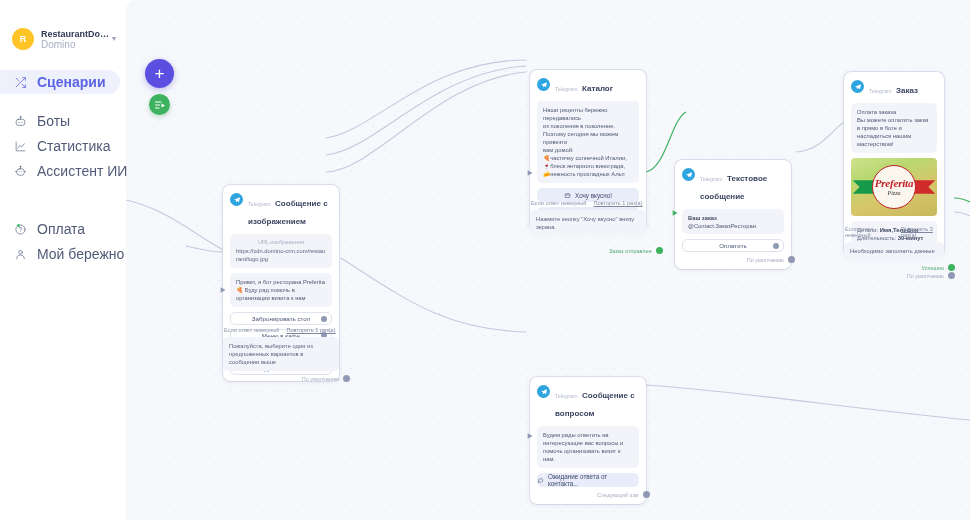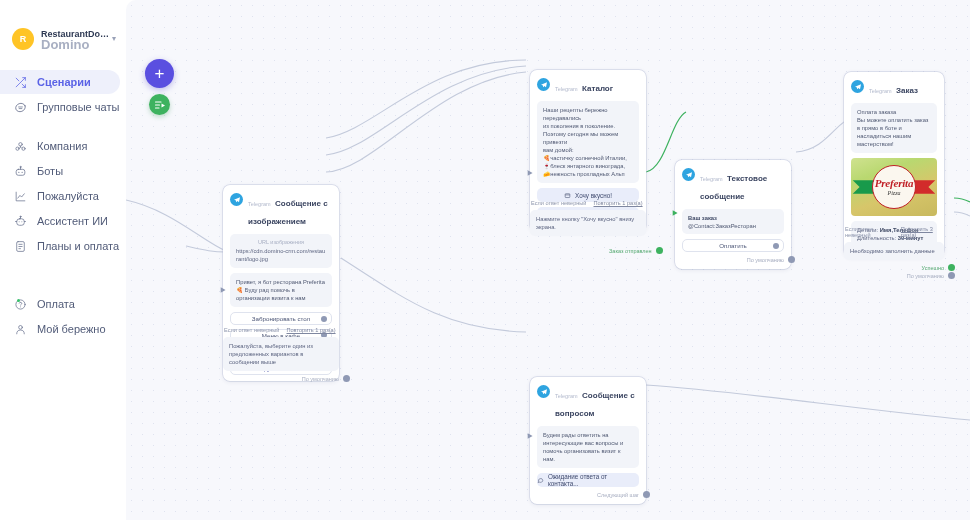--- a/index.html
+++ b/index.html
@@ -32,39 +32,39 @@
     color: #fff; font-size: 9px; font-weight: 700;
     display: flex; align-items: center; justify-content: center;
     flex: 0 0 22px;
   }
   .acct-text { margin-left: 7px; overflow: hidden; flex: 1 1 auto; }
   .acct-name {
     font-size: 9px; color: #2f3a54; font-weight: 600;
     white-space: nowrap; overflow: hidden; text-overflow: ellipsis;
     line-height: 11px;
   }
-  .acct-sub { font-size: 13px; color: #a8afc2; line-height: 10px; font-weight: bold; }
+  .acct-sub { font-size: 10px; color: #a8afc2; line-height: 10px; }
   .chev { margin-left: 2px; color:#9aa2b8; font-size:8px; line-height:8px; }
 
   .nav-group { margin-bottom: 0; }
   .nav-item {
     display: flex; align-items: center;
     height: 24px;
     padding-left: 13px;
     margin: 1px 6px 1px 0;
     border-radius: 0 12px 12px 0;
     cursor: pointer;
     color: #5b6480;
   }
   .nav-item.active { background: #eef0fb; }
   .nav-item.active .nav-label { color: #5b63e6; font-weight: 600; }
   .nav-item.active .nav-ic svg { stroke: #5b63e6; }
   .nav-ic { width: 15px; height: 15px; flex: 0 0 15px; display:flex; align-items:center; justify-content:center; }
   .nav-ic svg { width: 13px; height: 13px; stroke: #6b7490; fill: none; stroke-width: 1.4; stroke-linecap: round; stroke-linejoin: round; }
-  .nav-label { font-size: 11px; margin-left: 9px; color: #515b78; white-space: nowrap; }
+  .nav-label { font-size: 14px; margin-left: 9px; color: #515b78; white-space: nowrap; }
   .nav-spacer { height: 13px; }
   .nav-spacer-big { height: 32px; }
   .badge-dot { position:absolute; width:3px; height:3px; border-radius:50%; background:#35c26a; margin-left:-4px; margin-top:-7px;}
 
   
   .canvas {
     position: relative;
     flex: 1 1 auto;
     height: 520px;
     margin: 0;
@@ -225,94 +225,60 @@
           <svg viewBox="0 0 24 24">
               <path d="M16 3h5v5"></path>
               <path d="M4 20L21 3"></path>
               <path d="M21 16v5h-5"></path>
               <path d="M15 15l6 6"></path>
               <path d="M4 4l5 5"></path>
             </svg>
         </span>
         <span class="nav-label">Сценарии</span>
       </div>
-      <div class="nav-item">
-        <span class="nav-ic">
-          <svg viewBox="0 0 24 24">
-              <ellipse cx="12" cy="12" rx="9" ry="7.5" transform="rotate(-20 12 12)"></ellipse>
-              <path d="M8.5 11h7"></path>
-              <path d="M9.5 14h5"></path>
-            </svg>
-        </span>
-        <span class="nav-label">Групповые чаты</span>
-      </div>
     </div>
 
     <div class="nav-spacer"></div>
 
     <div class="nav-group">
-      <div class="nav-item">
-        <span class="nav-ic">
-          <svg viewBox="0 0 24 24">
-              <circle cx="12" cy="8" r="3.2"></circle>
-              <circle cx="6.5" cy="16" r="3"></circle>
-              <circle cx="17.5" cy="16" r="3"></circle>
-              <path d="M12 11.2v2.5"></path>
-              <path d="M9.4 14.4l-.6.6"></path>
-              <path d="M14.6 14.4l.6.6"></path>
-            </svg>
-        </span>
-        <span class="nav-label">Компания</span>
-      </div>
       <div class="nav-item">
         <span class="nav-ic">
           <svg viewBox="0 0 24 24">
               <rect x="4" y="8" width="16" height="11" rx="4"></rect>
               <circle cx="9" cy="13.5" r="1.1" fill="#6b7490" stroke="none"></circle>
               <circle cx="15" cy="13.5" r="1.1" fill="#6b7490" stroke="none"></circle>
               <path d="M12 8V4.5"></path>
               <circle cx="12" cy="3.6" r="1.1"></circle>
             </svg>
         </span>
         <span class="nav-label">Боты</span>
       </div>
       <div class="nav-item">
         <span class="nav-ic">
           <svg viewBox="0 0 24 24">
               <path d="M4 4v16h16"></path>
               <path d="M7 15l4-5 3 3 5-6"></path>
             </svg>
         </span>
-        <span class="nav-label">Пожалуйста</span>
+        <span class="nav-label">Статистика</span>
       </div>
       <div class="nav-item">
         <span class="nav-ic">
           <svg viewBox="0 0 24 24">
               <rect x="5" y="7" width="14" height="12" rx="5"></rect>
               <path d="M12 7V3.8"></path>
               <circle cx="12" cy="3" r="1"></circle>
               <path d="M9.5 12.5h.01"></path>
               <path d="M14.5 12.5h.01"></path>
               <path d="M2.8 12h2.2"></path>
               <path d="M19 12h2.2"></path>
             </svg>
         </span>
         <span class="nav-label">Ассистент ИИ</span>
       </div>
-      <div class="nav-item">
-        <span class="nav-ic">
-          <svg viewBox="0 0 24 24">
-              <rect x="5" y="3" width="14" height="18" rx="2.5"></rect>
-              <path d="M9 8h6"></path>
-              <path d="M9 12h6"></path>
-              <path d="M9 16h3"></path>
-            </svg>
-        </span>
-        <span class="nav-label">Планы и оплата</span>
-      </div>
     </div>
 
     <div class="nav-spacer-big"></div>
 
     <div class="nav-group">
       <div class="nav-item">
         <span class="nav-ic">
           <svg viewBox="0 0 24 24">
               <circle cx="12" cy="12" r="8.5"></circle>
               <path d="M9.6 9.6a2.5 2.5 0 013.9-1.2c1 .7 1.1 2 .2 2.8-.6.5-1.5.9-1.5 1.9"></path>

